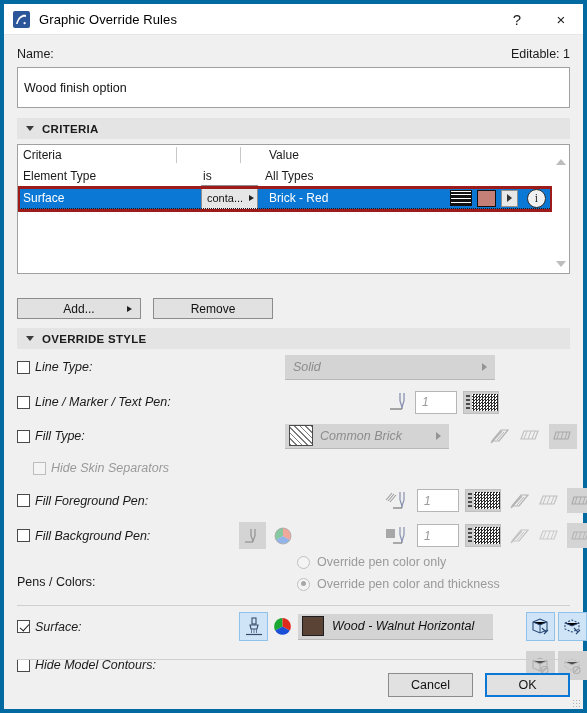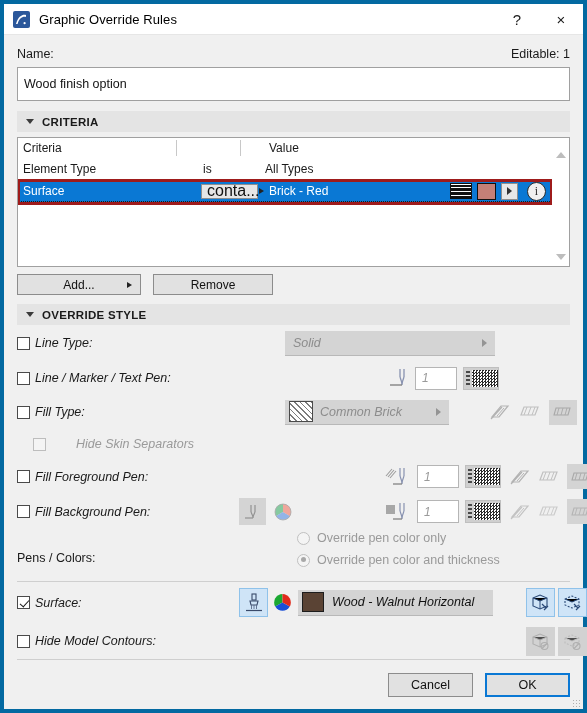--- a/index.html
+++ b/index.html
@@ -64,21 +64,21 @@
     position: relative;
   }
   .name-row {
     display: flex; justify-content: space-between; align-items: center;
     padding-top: 12px;
   }
   .name-label { font-size: 12.5px; }
   .editable-label { font-size: 12.5px; }
   .name-input {
     margin-top: 6px;
-    height: 34px; width: 100%;
+    height: 41px; width: 100%;
     background: #fff;
     border: 1px solid #a0a0a0;
     display: flex; align-items: center;
     padding-left: 6px;
     font-size: 12.5px;
     color: #111;
   }
 
   
   .section-header {
@@ -130,24 +130,24 @@
   .row .c2 { width: 62px; }
   .row .c3 { flex: 1; }
   .row.sel {
     background: #0a78d4; color: #fff;
     outline: 1px dotted #1a1a1a;
     outline-offset: -1px;
   }
   .row.sel .c1 { padding-left: 5px; }
   .opbtn {
     display: inline-flex; align-items: center; justify-content: space-between;
-    height: 15px; width: 57px;
+    height: 26px; width: 57px;
     background: #e6e6e6;
     border: 1px solid #8f8f8f;
-    color: #111; font-size: 16px;
+    color: #111; font-size: 11px;
     padding: 0 3px 0 5px;
     margin-left: -2px;
   }
   .opbtn .ar {
     width: 0; height: 0;
     border-top: 3.5px solid transparent;
     border-bottom: 3.5px solid transparent;
     border-left: 5px solid #222;
   }
   .row-icons {
@@ -199,21 +199,21 @@
   }
   .sc-arrow {
     width: 0; height: 0;
     border-left: 5px solid transparent;
     border-right: 5px solid transparent;
   }
   .sc-arrow.up { border-bottom: 6px solid #bdbdbd; }
   .sc-arrow.dn { border-top: 6px solid #bdbdbd; }
 
   
-  .btn-row { margin-top: 7px; display: flex; gap: 12px; }
+  .btn-row { margin-top: 24px; display: flex; gap: 12px; }
   .pushbtn {
     height: 21px;
     background: #e1e1e1;
     border: 1px solid #8c8c8c;
     font-size: 12px; color: #111;
     display: flex; align-items: center; justify-content: center;
     position: relative;
   }
   .pushbtn.add { width: 124px; }
   .pushbtn.remove { width: 120px; }
@@ -505,21 +505,21 @@
         </svg>
         <span class="sq-dis">
           <svg width="22" height="16" viewBox="0 0 22 16" class="icon-dis">
             <path d="M4 4 L18 4 L16 11 L2 11 Z" fill="none" stroke="#8e8e8e" stroke-width="1.1"></path>
             <path d="M7 4 L5 11 M11 4 L9 11 M15 4 L13 11" stroke="#8e8e8e" stroke-width=".9"></path>
           </svg>
         </span>
       </div>
     </div>
 
-    <div class="orow" style="height:30px;gap:25px;">
+    <div class="orow" style="height:30px;">
       <span class="cb dis sublabel" style="margin-left:16px;"></span>
       <span class="olabel dis">Hide Skin Separators</span>
     </div>
 
     <div class="orow" style="height:35px;">
       <span class="cb"></span>
       <span class="olabel">Fill Foreground Pen:</span>
       <div style="position:absolute;left:368px;display:flex;align-items:center;gap:6px;">
         <svg width="26" height="22" viewBox="0 0 26 22" class="icon-dis">
           <path d="M1 10 L7 3 M3 11 L9 4 M5 12 L11 5" stroke="#6a6a6a" stroke-width="1.1"></path>

